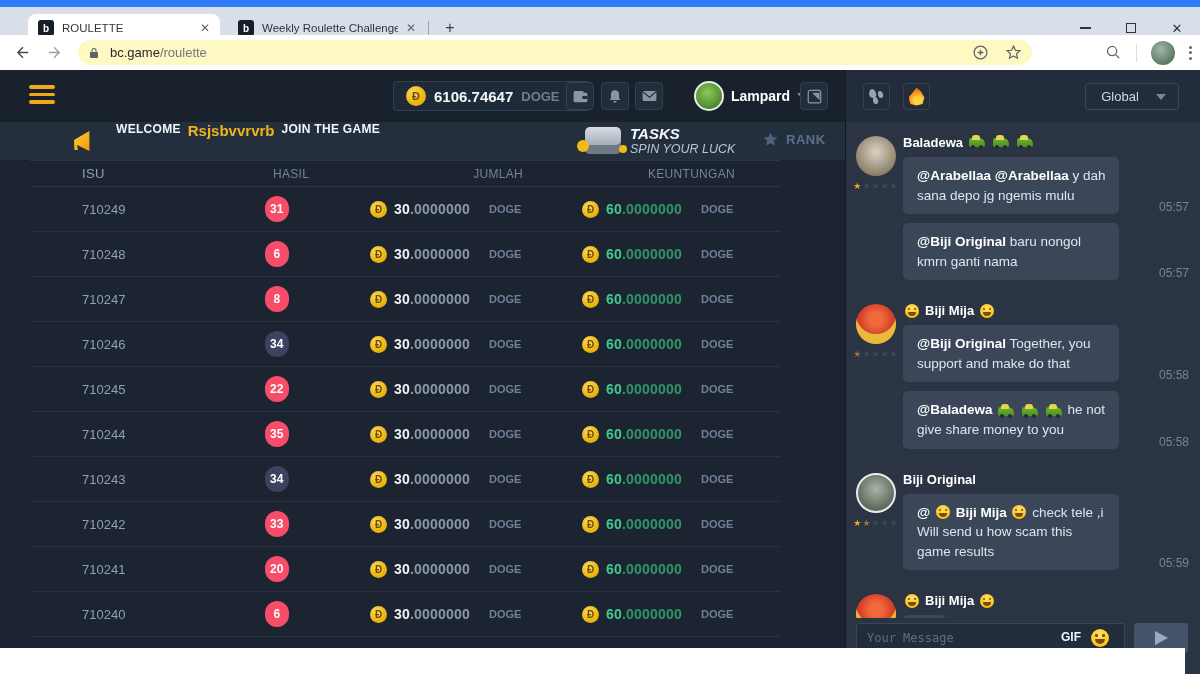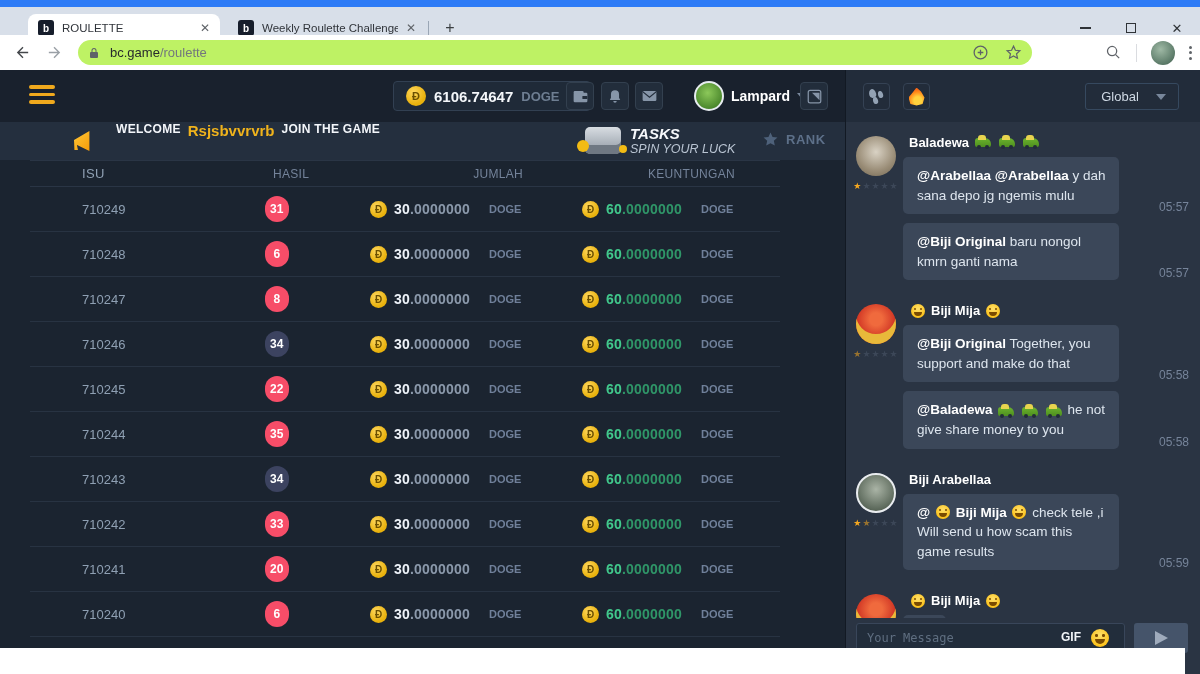--- a/index.html
+++ b/index.html
@@ -21,21 +21,21 @@
   .newtab-btn { position:absolute; top:11px; left:440px; width:20px; height:20px; color:#3c4043;
                 font-size:16px; display:flex; align-items:center; justify-content:center; }
   .win-controls { position:absolute; top:7px; right:0; height:28px; display:flex; }
   .win-btn { width:46px; height:28px; display:flex; align-items:center; justify-content:center; color:#2f3337; font-size:13px; }
   .win-btn .bar { width:11px; height:1.5px; background:#2f3337; }
   .win-btn .box { width:10px; height:10px; border:1.5px solid #2f3337; }
 
   .addressbar { position:absolute; top:35px; left:0; width:1200px; height:35px; background:#ffffff;
                 display:flex; align-items:center; }
   .nav-ic { width:20px; height:20px; margin-left:12px; display:flex; align-items:center; justify-content:center; }
-  .omnibox { position:absolute; left:78px; top:5px; width:954px; height:25px; background:#bef264;
+  .omnibox { position:absolute; left:78px; top:5px; width:954px; height:25px; background:#fef9c3;
              border-radius:13px; display:flex; align-items:center; padding:0 10px; }
   .url { font-size:13px; margin-left:10px; }
   .url .host { color:#27292d; } .url .path { color:#73777d; }
   .omni-right { margin-left:auto; display:flex; align-items:center; gap:16px; }
   .bar-right { position:absolute; right:8px; top:5px; height:25px; display:flex; align-items:center; gap:14px; }
   .chrome-avatar { width:24px; height:24px; border-radius:50%;
                    background:radial-gradient(circle at 40% 35%, #9fb9a5, #5b7a68 70%, #3c5648); }
   .dots { display:flex; flex-direction:column; gap:2.5px; }
   .dots i { width:3px; height:3px; border-radius:50%; background:#5f6368; }
   .vdiv { width:1px; height:18px; background:#dadce0; }
@@ -124,21 +124,21 @@
   .cgroup { position:relative; padding:13px 12px 1px 57px; }
   .cavatar { position:absolute; left:10px; top:14px; width:40px; height:40px; border-radius:50%; }
   .av-house { background:radial-gradient(circle at 50% 40%, #d9d2c4, #9a8d77 60%, #6f6450); }
   .av-dragon { background:radial-gradient(circle at 50% 38%, #f06a3d 20%, #d03524 60%, #a62417);
                box-shadow:inset 0 -10px 0 #e8b93a; }
   .av-photo { border:2px solid #e9ecef; background:radial-gradient(circle at 50% 40%, #aab4a6, #5d6a5c 70%, #3e4a3e); }
   .crating { position:absolute; left:6px; top:60px; width:48px; text-align:center;
              font-size:9px; letter-spacing:1px; line-height:1; }
   .star { color:#3c4758; } .star.on { color:#f5a820; } .star.half { color:#f5a820; opacity:.55; }
   .cname { display:flex; align-items:center; gap:4px; color:#ffffff; font-size:13px; font-weight:bold;
-           margin-bottom:7px;margin-left:6px; }
+           margin-bottom:7px; }
   .cmsg { display:flex; align-items:flex-end; margin-bottom:9px; }
   .cbubble { background:#3b4759; border-radius:5px; padding:9px 12px 9px 14px; max-width:256px;
              color:#dde5ee; font-size:13.5px; line-height:1.45; }
   .mention { color:#ffffff; font-weight:bold; }
   .ctime { color:#76849a; font-size:12px; margin-left:7px; white-space:nowrap;padding-left:40px; }
   .ctime.push { margin-left:auto; }
 
   .emoji { display:inline-block; position:relative; vertical-align:-2px; margin:0 2px; }
   .emoji-laugh { width:14px; height:14px; border-radius:50%;
                  background:radial-gradient(circle at 50% 35%, #ffe06a, #fcc21b 72%); }
@@ -515,21 +515,21 @@
             </div>
             <div class="cmsg">
               <div class="cbubble"><span class="mention">@Baladewa</span> <span class="emoji emoji-car"></span> <span class="emoji emoji-car"></span> <span class="emoji emoji-car"></span> <span class="mtext">he not give share money to you</span></div>
               <span class="ctime push">05:58</span>
             </div>
           </div>
           <div class="cgroup">
             <div class="cavatar av-photo"></div>
             <div class="crating"><span class="star on">★</span><span class="star half">★</span><span class="star">★</span><span class="star">★</span><span class="star">★</span></div>
             <div class="cname">
-              <span class="cname-text">Biji Arabellaa</span>
+              <span class="cname-text">Biji Original</span>
             </div>
             <div class="cmsg">
               <div class="cbubble"><span class="mention">@</span> <span class="emoji emoji-laugh"></span> <span class="mention">Biji Mija</span> <span class="emoji emoji-laugh"></span> <span class="mtext">check tele ,i Will send u how scam this game results</span></div>
               <span class="ctime push">05:59</span>
             </div>
           </div>
           <div class="cgroup">
             <div class="cavatar av-dragon"></div>
             <div class="cname">
               <span class="emoji emoji-laugh"></span>

